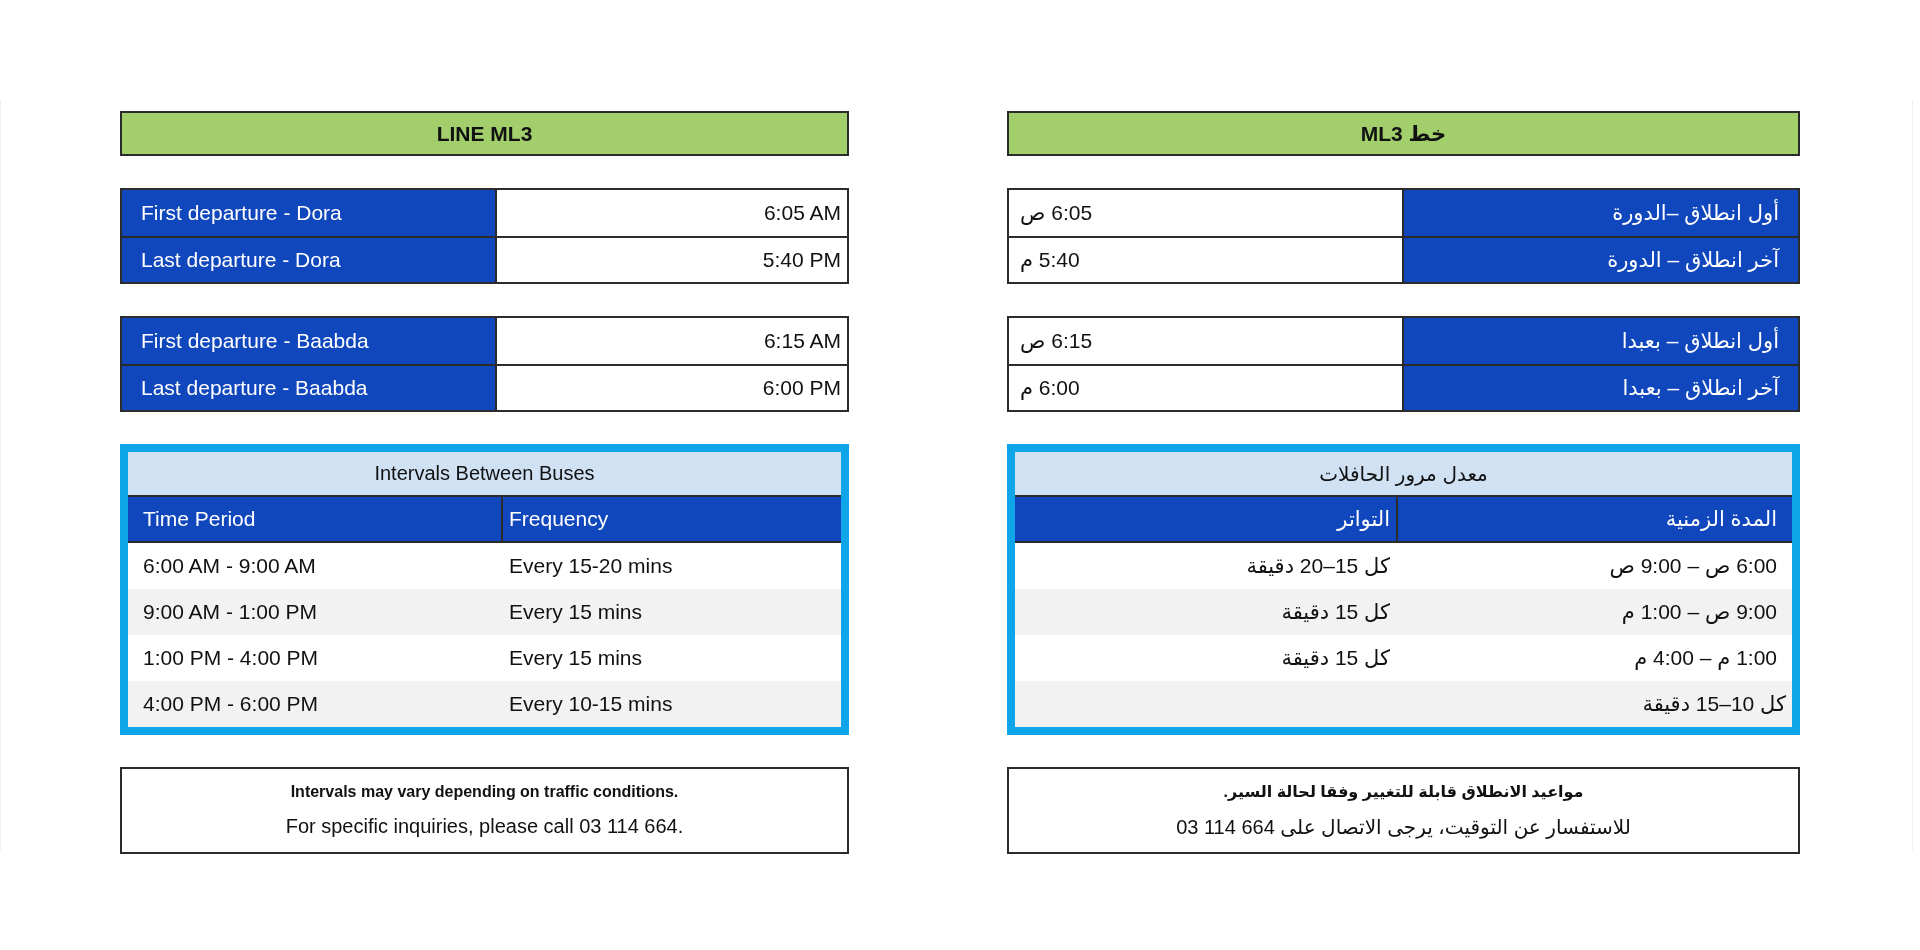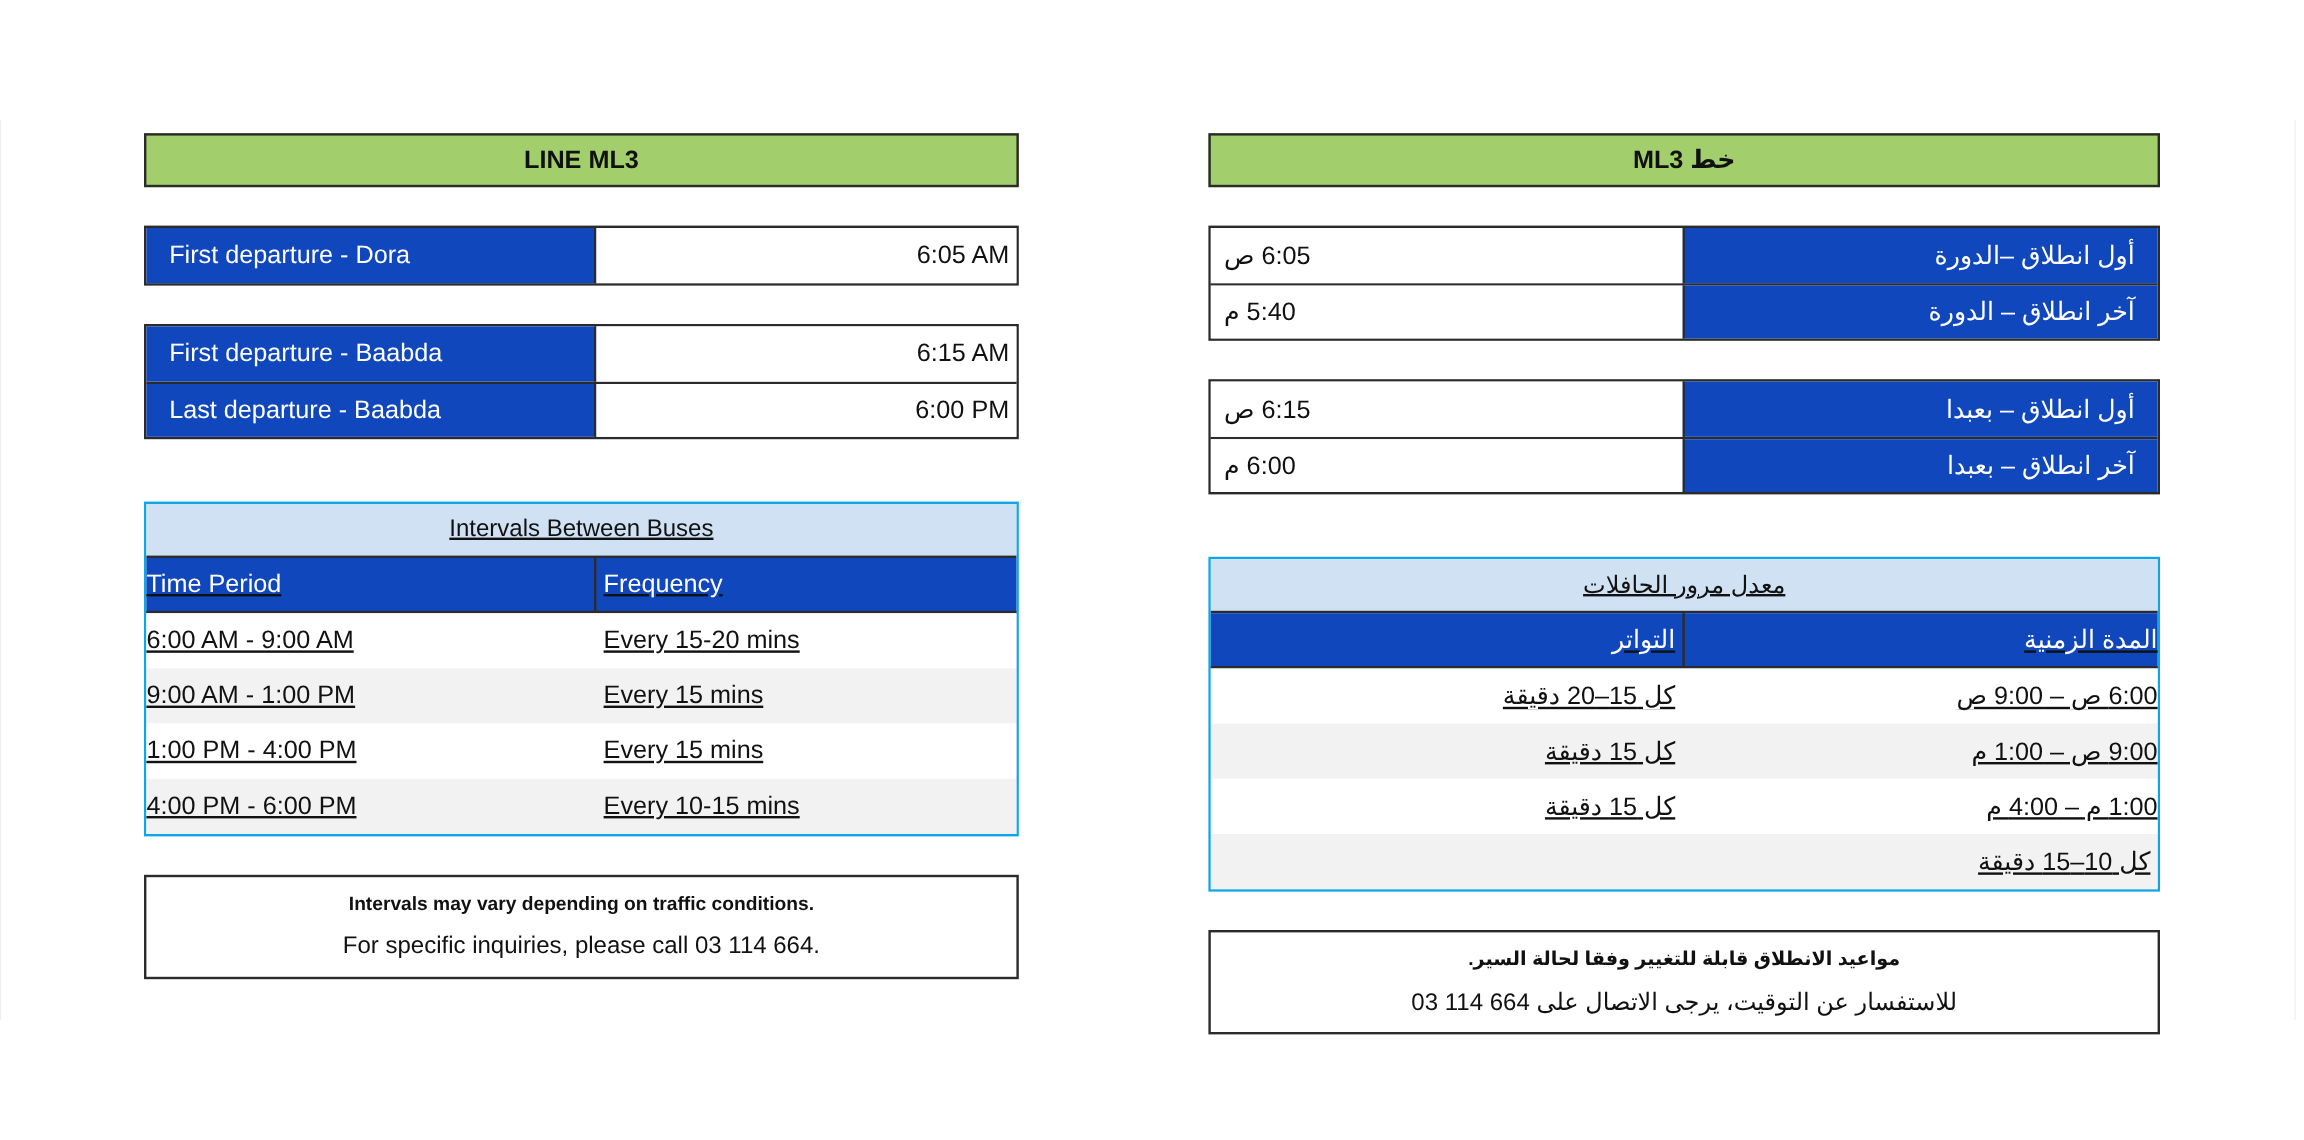--- a/index.html
+++ b/index.html
@@ -75,24 +75,23 @@
       font-size: 21px;
       display: flex;
       align-items: center;
       padding: 0 6px;
       box-sizing: border-box;
     }
     .en .kv-value { justify-content: flex-end; }
     .ar .kv-value { justify-content: flex-end; padding-left: 11px; }
 
     .int-table {
-      border: 2px solid #0ea5e9;
-      box-sizing: border-box;
-      margin-top: 52px;
-      text-decoration: underline;
+      border: 8px solid #0ea5e9;
+      box-sizing: border-box;
+      margin-top: 32px;
     }
     .int-title {
       height: 45px;
       background: #cfe1f3;
       display: flex;
       align-items: center;
       justify-content: center;
       font-size: 20px;
       border-bottom: 2px solid #2b2b2b;
       box-sizing: border-box;
@@ -103,21 +102,21 @@
       background: #1147bd;
       color: #fff;
       border-bottom: 2px solid #2b2b2b;
       box-sizing: border-box;
     }
     .int-head .c1, .int-row .c1 {
       width: 375px;
       box-sizing: border-box;
       display: flex;
       align-items: center;
-      padding: 0 0;
+      padding: 0 15px;
     }
     .ar .int-head .c1, .ar .int-row .c1 { width: 396px; }
     .int-head .c1 { border-right: 2px solid #2b2b2b; }
     .ar .int-head .c1 { border-right: none; border-left: 2px solid #2b2b2b; }
     .int-head .c2, .int-row .c2 {
       flex: 1;
       display: flex;
       align-items: center;
       padding: 15px 6px;
       box-sizing: border-box;
@@ -156,20 +155,24 @@
 <div class="frame"></div>
 
 <div class="panel en">
   <div class="title-bar">LINE ML3</div>
 
   <div class="kv-table">
     <div class="kv-row">
       <div class="kv-label">First departure - Dora</div>
       <div class="kv-value">6:05 AM</div>
     </div>
+    <div class="kv-row">
+      <div class="kv-label">Last departure - Dora</div>
+      <div class="kv-value">5:40 PM</div>
+    </div>
   </div>
 
   <div class="kv-table">
     <div class="kv-row">
       <div class="kv-label">First departure - Baabda</div>
       <div class="kv-value">6:15 AM</div>
     </div>
     <div class="kv-row">
       <div class="kv-label">Last departure - Baabda</div>
       <div class="kv-value">6:00 PM</div>

